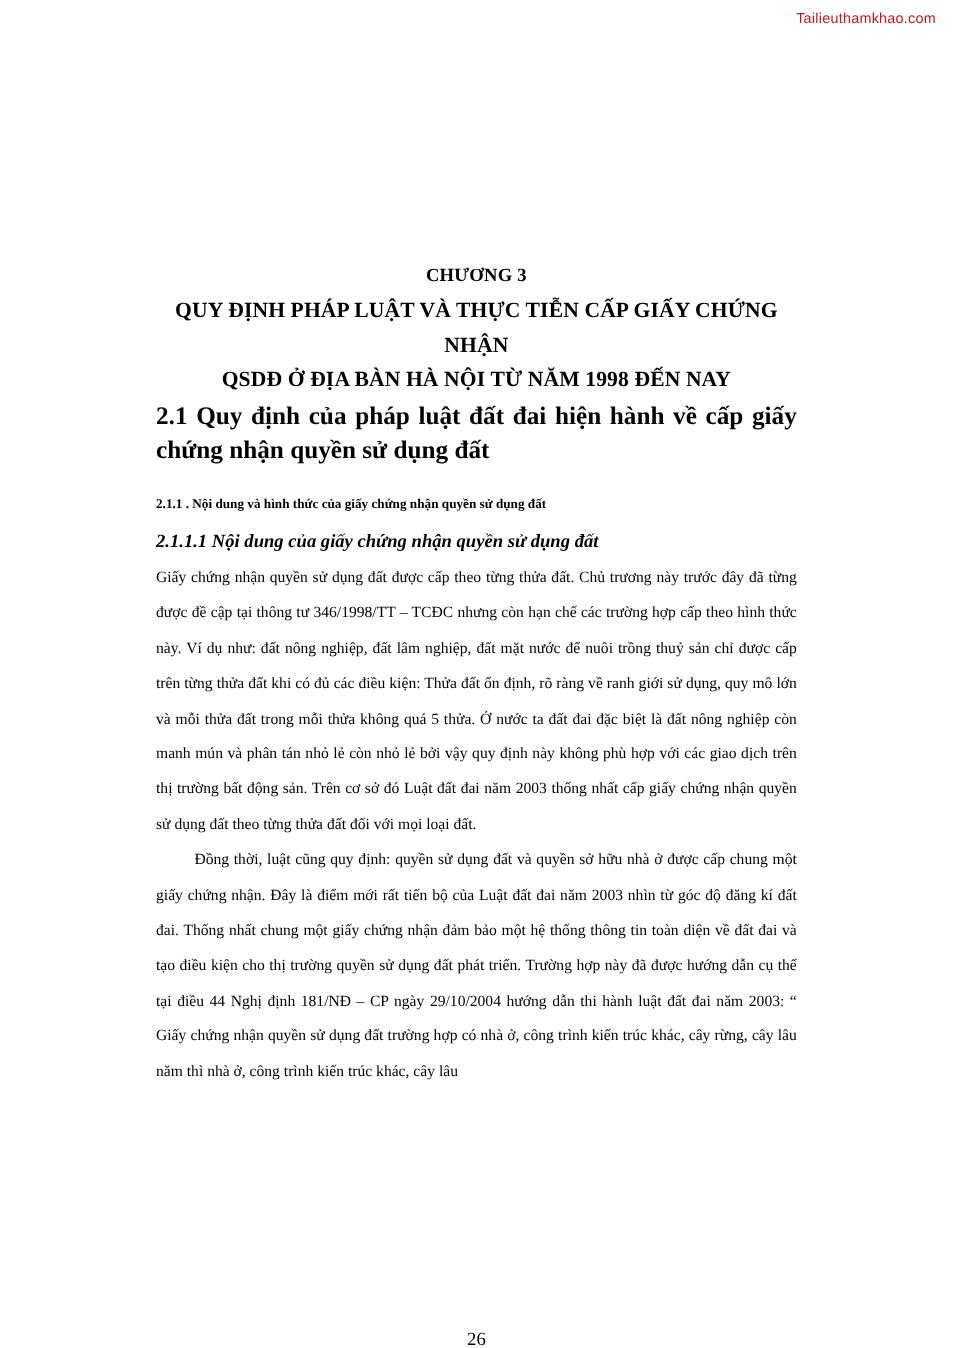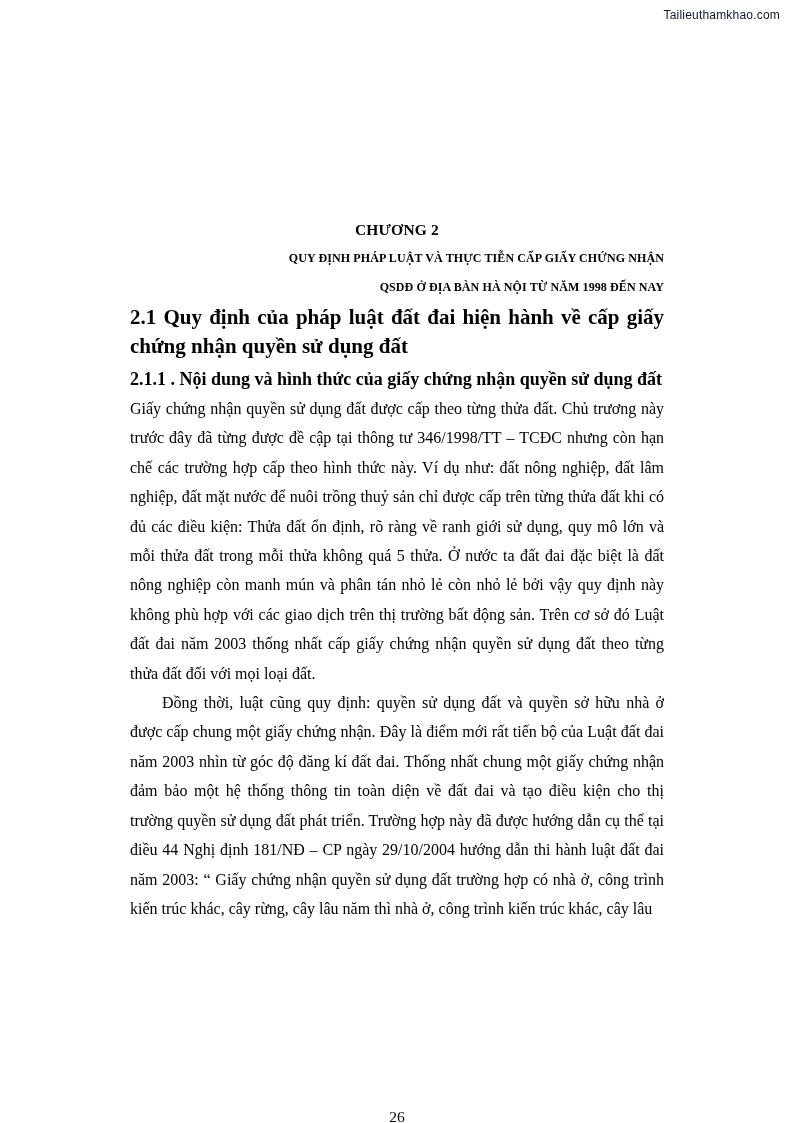--- a/index.html
+++ b/index.html
@@ -20,66 +20,66 @@
     width: 794px;
     height: 1123px;
     box-sizing: border-box;
   }
   .watermark {
     position: absolute;
     top: 8px;
     right: 14px;
     font-family: "Liberation Sans", sans-serif;
     font-size: 12px;
-    color: #0f172a;
+    color: #b91c1c;
     letter-spacing: 0.2px;
     user-select: none;
   }
   .content {
     position: absolute;
     left: 130px;
     top: 215px;
     width: 534px;
   }
   .chapter-head {
     text-align: center;
     font-weight: bold;
     font-size: 15.5px;
     line-height: 29px;
     letter-spacing: 0.2px;
   }
   .chapter-title {
-    text-align: right;
+    text-align: center;
     font-weight: bold;
-    font-size: 12px;
+    font-size: 18px;
     line-height: 29px;
     letter-spacing: 0.1px;
   }
   .heading-2 {
     font-weight: bold;
     font-size: 21px;
     line-height: 29px;
     text-align: justify;
     margin-top: 1px;
   }
   .heading-3 {
     font-weight: bold;
-    font-size: 18px;
+    font-size: 11px;
     line-height: 29px;
-    margin-top: 4px;
+    margin-top: 16px;
   }
   .heading-4 {
     font-weight: bold;
     font-style: italic;
     font-size: 15.5px;
     line-height: 29px;
     margin-top: 2px;
   }
   p.body-text {
-    font-size: 16px;
+    font-size: 13px;
     line-height: 29.4px;
     text-align: justify;
     margin: 0;
     text-indent: 0;
   }
   p.body-text.indent {
     text-indent: 32px;
   }
   .page-number {
     position: absolute;
@@ -92,28 +92,29 @@
 </style>
 </head>
 <body>
 
 <div class="page">
 
   <div class="watermark">Tailieuthamkhao.com</div>
 
   <div class="content">
 
-    <div class="chapter-head">CHƯƠNG 2</div>
+    <div class="chapter-head">CHƯƠNG 3</div>
     <div class="chapter-title">QUY ĐỊNH PHÁP LUẬT VÀ THỰC TIỄN CẤP GIẤY CHỨNG NHẬN</div>
     <div class="chapter-title">QSDĐ Ở ĐỊA BÀN HÀ NỘI TỪ NĂM 1998 ĐẾN NAY</div>
 
     <div class="heading-2">2.1 Quy định của pháp luật đất đai hiện hành về cấp giấy chứng nhận quyền sử dụng đất</div>
 
     <div class="heading-3">2.1.1 . Nội dung và hình thức của giấy chứng nhận quyền sử dụng đất</div>
 
+    <div class="heading-4">2.1.1.1 Nội dung của giấy chứng nhận quyền sử dụng đất</div>
 
     <p class="body-text">Giấy chứng nhận quyền sử dụng đất được cấp theo từng thửa đất. Chủ trương này trước đây đã từng được đề cập tại thông tư 346/1998/TT – TCĐC nhưng còn hạn chế các trường hợp cấp theo hình thức này. Ví dụ như:  đất nông nghiệp, đất lâm nghiệp, đất mặt nước để nuôi trồng thuỷ sản chỉ được cấp trên từng thửa đất khi có đủ các điều kiện: Thửa đất ổn định, rõ ràng về ranh giới sử dụng, quy mô lớn và mỗi thửa đất trong mỗi thửa không quá 5 thửa. Ở nước ta đất đai đặc biệt là đất nông nghiệp còn manh mún và phân tán nhỏ lẻ còn nhỏ lẻ bởi vậy  quy định này không phù hợp với các giao dịch trên thị trường bất động sản. Trên cơ sở đó Luật đất đai năm 2003 thống nhất cấp giấy chứng nhận quyền sử dụng đất theo từng thửa đất đối với mọi loại đất.</p>
 
     <p class="body-text indent">Đồng thời, luật cũng quy định: quyền sử dụng đất và quyền sở hữu nhà ở được cấp chung một giấy chứng nhận. Đây là điểm mới rất tiến bộ của Luật đất đai năm 2003 nhìn từ góc độ đăng kí đất đai. Thống nhất chung một giấy chứng nhận đảm bảo một hệ thống thông tin toàn diện về đất đai và tạo điều kiện cho thị trường quyền sử dụng đất phát triển. Trường hợp này đã được hướng dẫn cụ thể tại điều 44 Nghị định 181/NĐ – CP ngày 29/10/2004 hướng dẫn thi hành luật đất đai năm 2003: “ Giấy chứng nhận quyền sử dụng đất trường hợp có nhà ở, công trình kiến trúc khác, cây rừng, cây lâu năm thì nhà ở, công trình kiến trúc khác, cây lâu</p>
 
   </div>
 
   <div class="page-number">26</div>
 
 </div>

